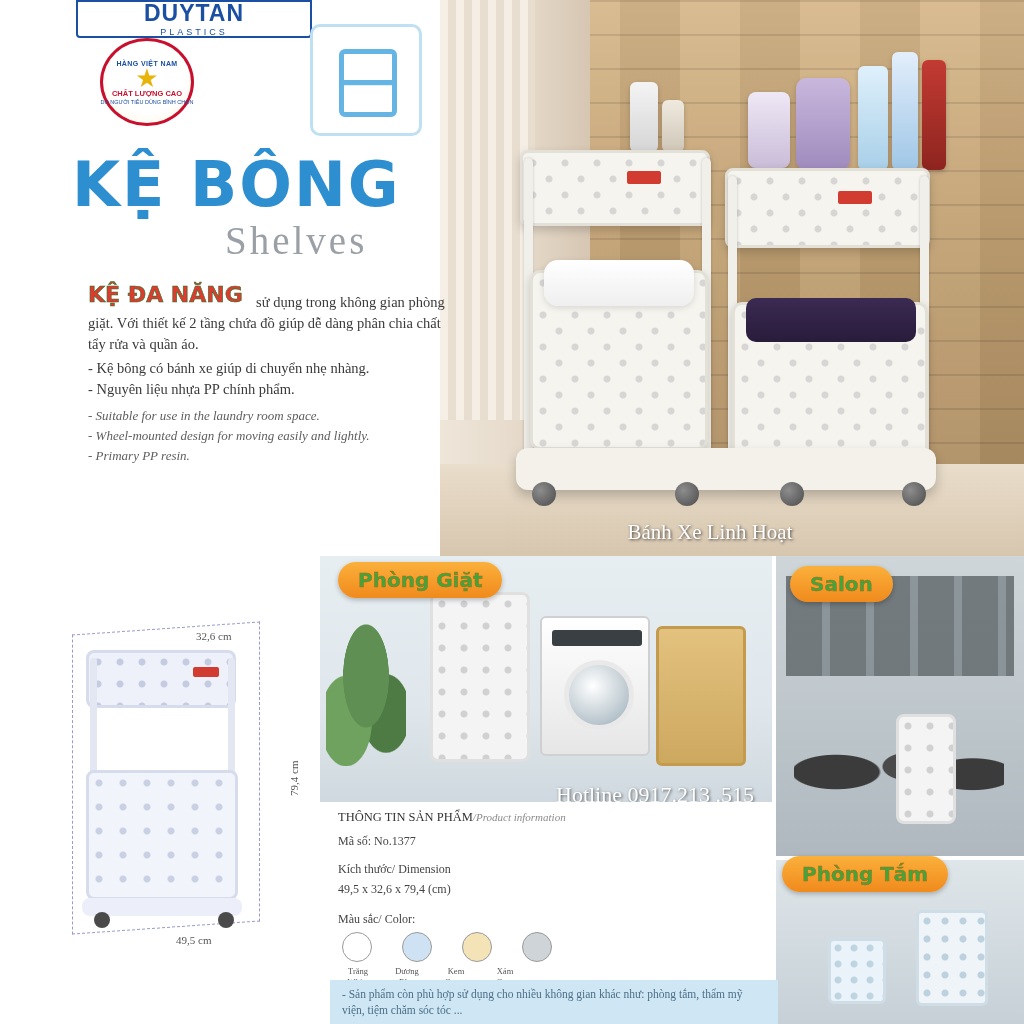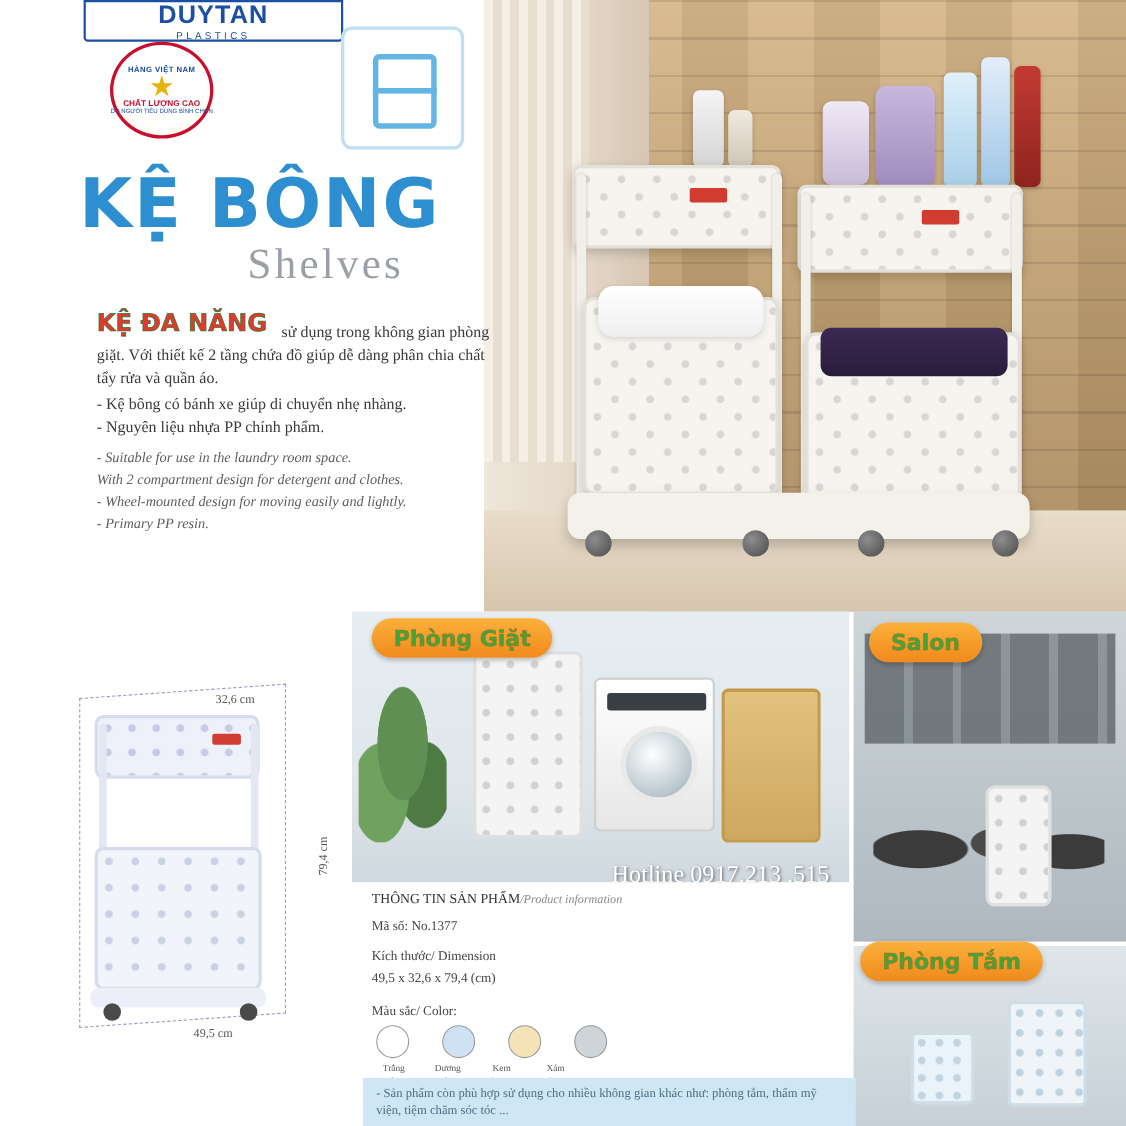--- a/index.html
+++ b/index.html
@@ -348,20 +348,21 @@
       <div class="clothes"></div>
 
       <div class="base"></div>
       <div class="wheel w1"></div>
       <div class="wheel w2"></div>
       <div class="wheel w3"></div>
       <div class="wheel w4"></div>
     </div>
   </div>
 
+  <div class="caption-wheels">Bánh Xe Linh Hoạt</div>
 
   <div class="brandbar">
     <div class="b-main">DUYTAN</div>
     <div class="b-sub">PLASTICS</div>
   </div>
 
   <div class="seal">
     <div class="seal-circle"></div>
     <div class="seal-top">HÀNG VIỆT NAM</div>
     <div class="seal-star">★</div>
@@ -377,21 +378,20 @@
   <div class="shelves">Shelves</div>
 
   <div class="multi-title">KỆ ĐA NĂNG</div>
   <div class="body-text">
     <div class="first-line">sử dụng trong không gian phòng giặt. Với thiết kế 2 tầng chứa đồ giúp dễ dàng phân chia chất tẩy rửa và quần áo.</div>
     <div class="dash">- Kệ bông có bánh xe giúp di chuyển nhẹ nhàng.</div>
     <div>- Nguyên liệu nhựa PP chính phẩm.</div>
   </div>
   <div class="body-italic">
     <div>- Suitable for use in the laundry room space.</div>
-    <div>With 2 compartment design for detergent and clothes.</div>
     <div>- Wheel-mounted design for moving easily and lightly.</div>
     <div>- Primary PP resin.</div>
   </div>
 </div>
 
 <div class="bottom">
 
   <div class="dim-panel">
     <div class="dim-box"></div>
     <div class="cart2">

